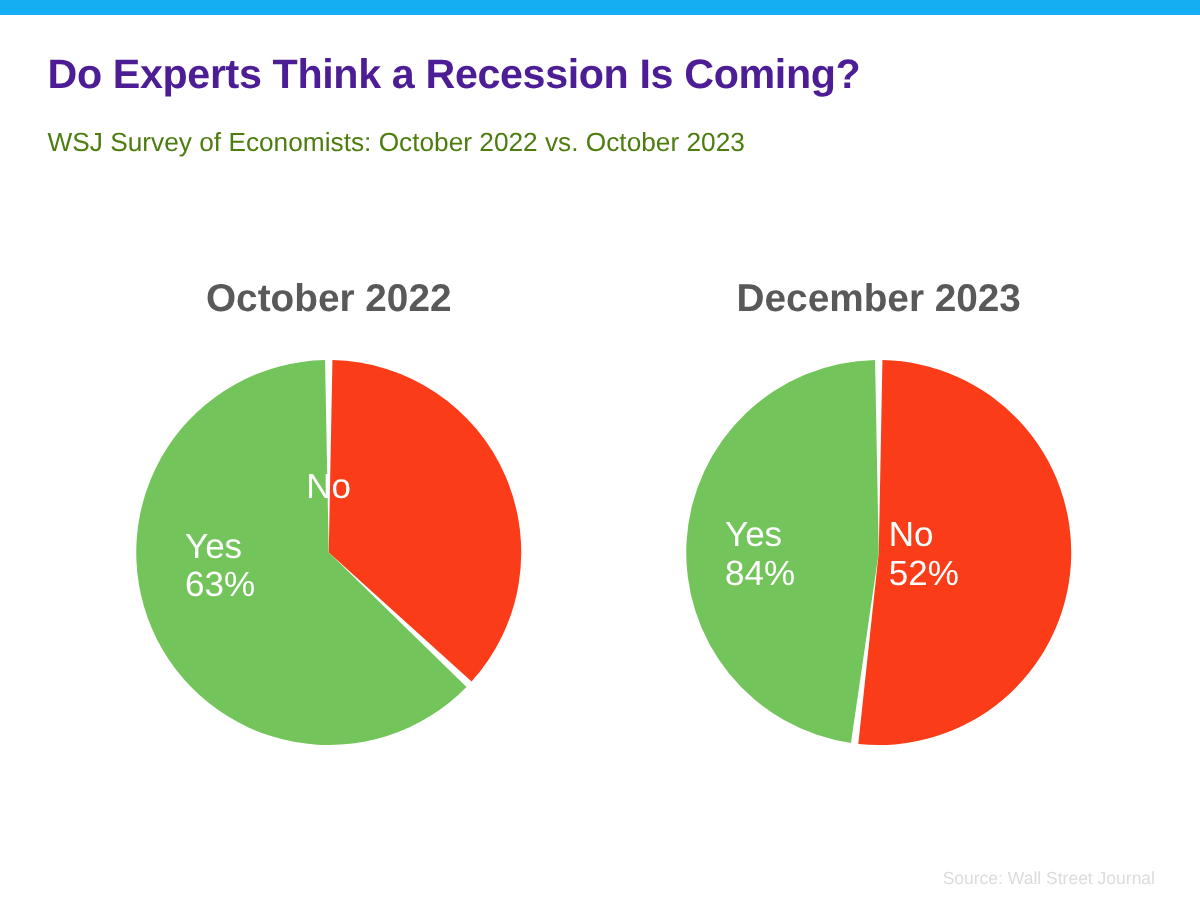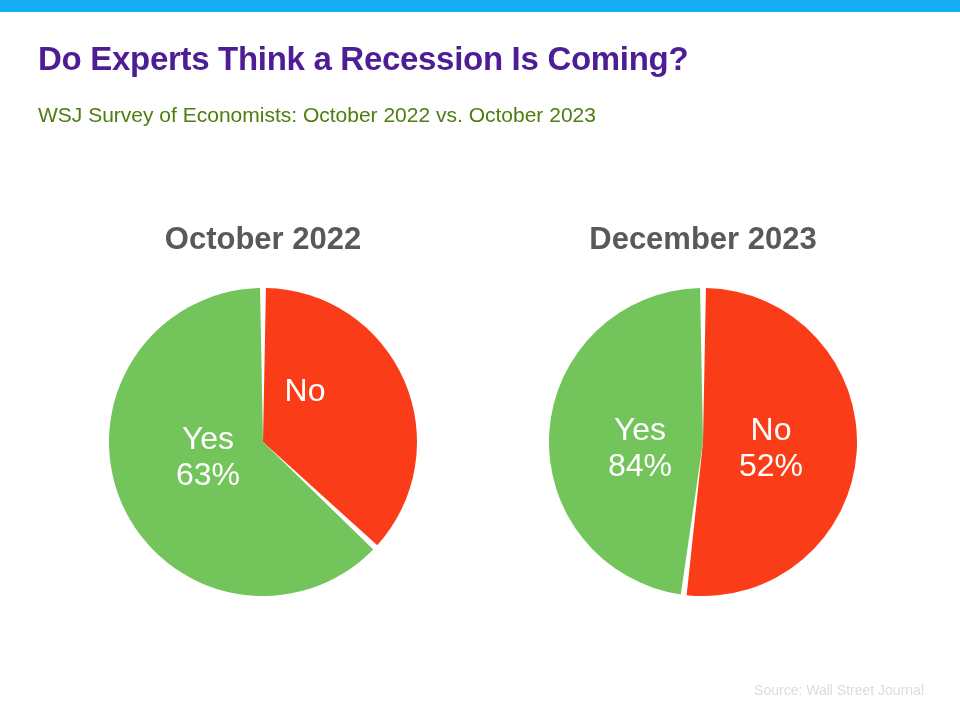--- a/index.html
+++ b/index.html
@@ -62,36 +62,36 @@
     height: 310px;
     margin-top: 30px;
   }
   .pie-svg {
     display: block;
     width: 310px;
     height: 310px;
   }
   .slice-label {
     position: absolute;
-    text-align: center;
+    text-align: left;
     color: #ffffff;
-    font-size: 32px;
+    font-size: 28px;
     line-height: 1.12;
     font-weight: normal;
     white-space: nowrap;
     pointer-events: none;
   }
   #label-2022-no   { left: 137px; top: 86px;  width: 120px; }
   #label-2022-yes  { left: 40px;  top: 134px; width: 120px; }
   #label-2023-no   { left: 163px; top: 125px; width: 120px; }
   #label-2023-yes  { left: 32px;  top: 125px; width: 120px; }
   #source-note {
     position: absolute;
     right: 36px;
-    bottom: 22px;
+    bottom: 10px;
     font-size: 14px;
     color: #dcdcdc;
     white-space: nowrap;
   }
 </style>
 </head>
 <body>
 
 <div id="accent-bar" style="background: rgb(22, 174, 242);"></div>
 

